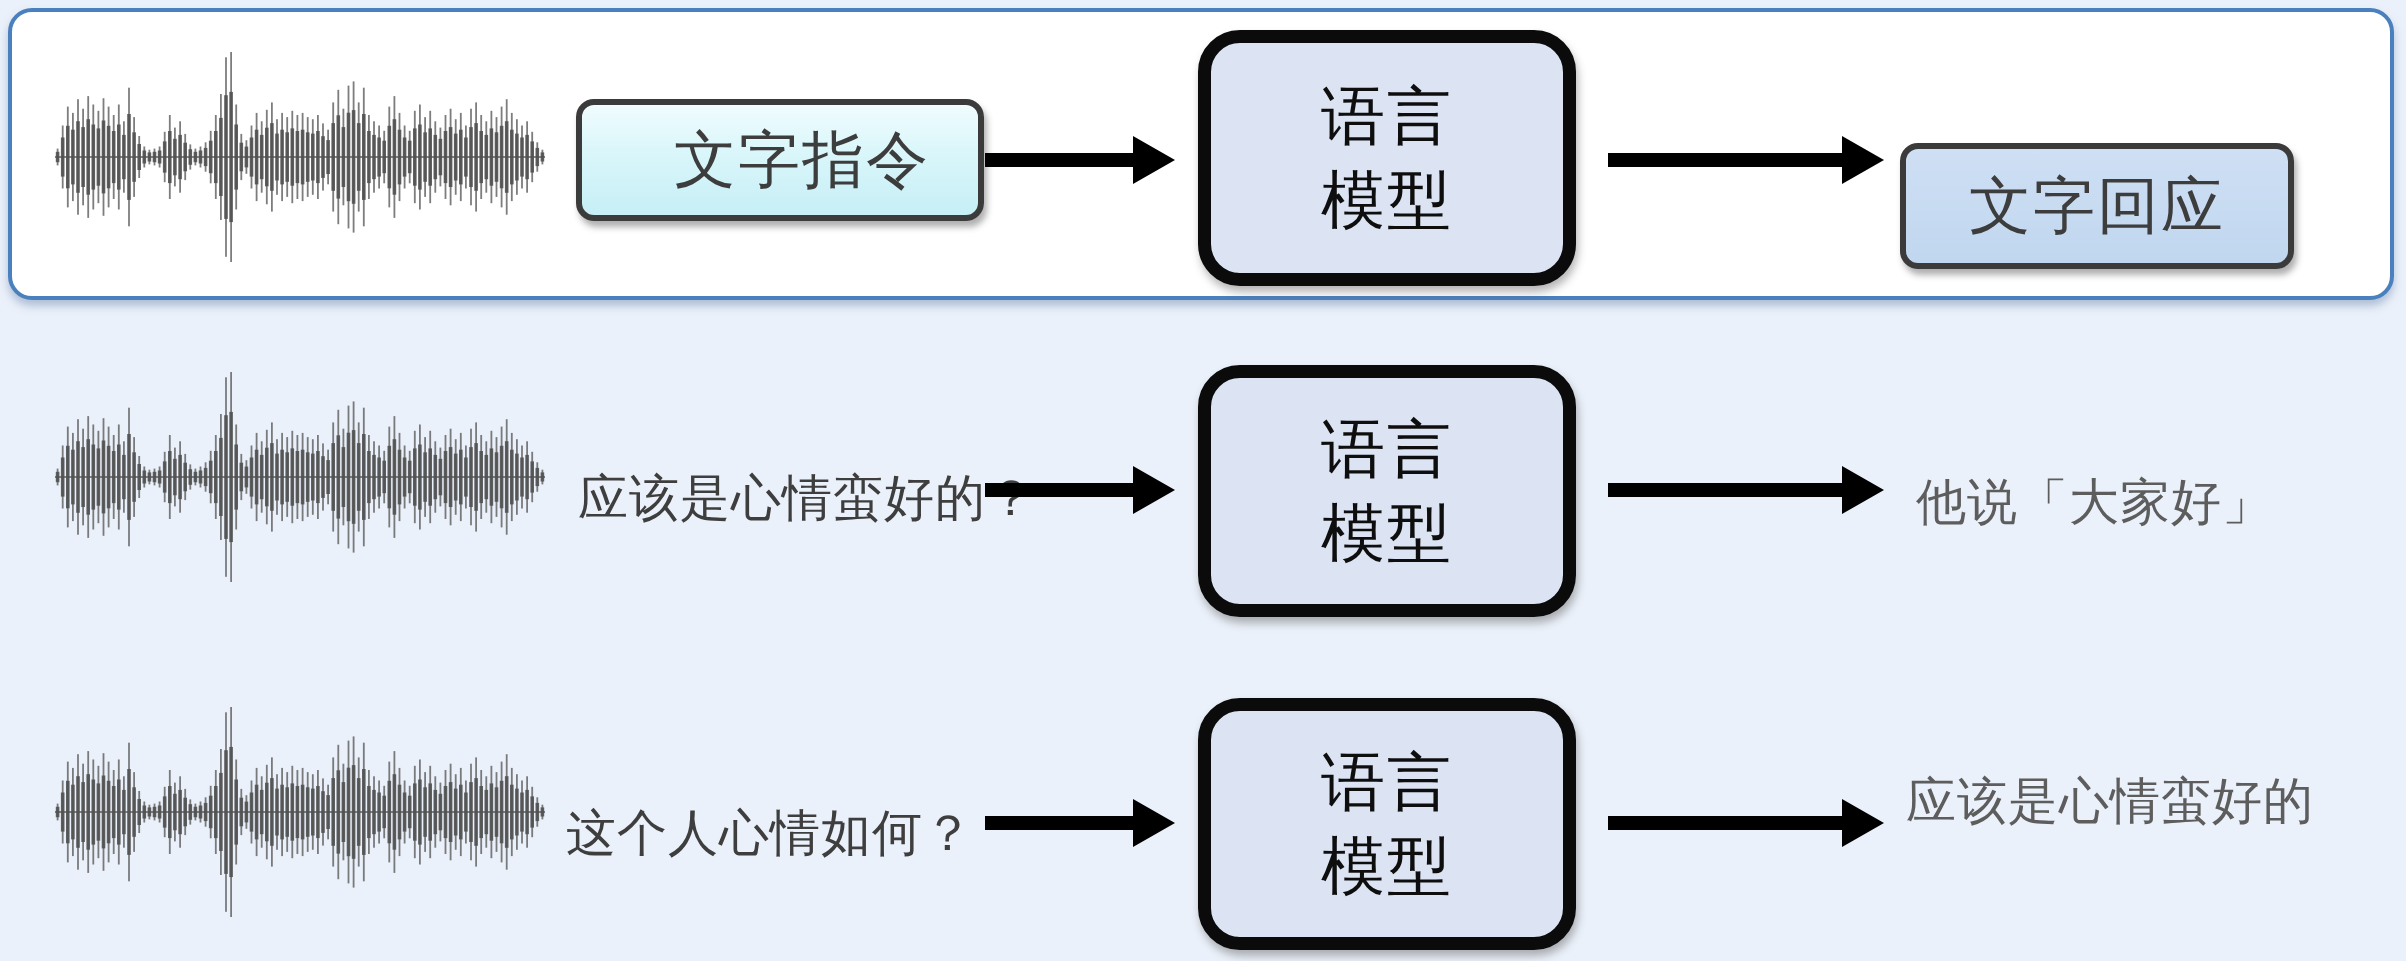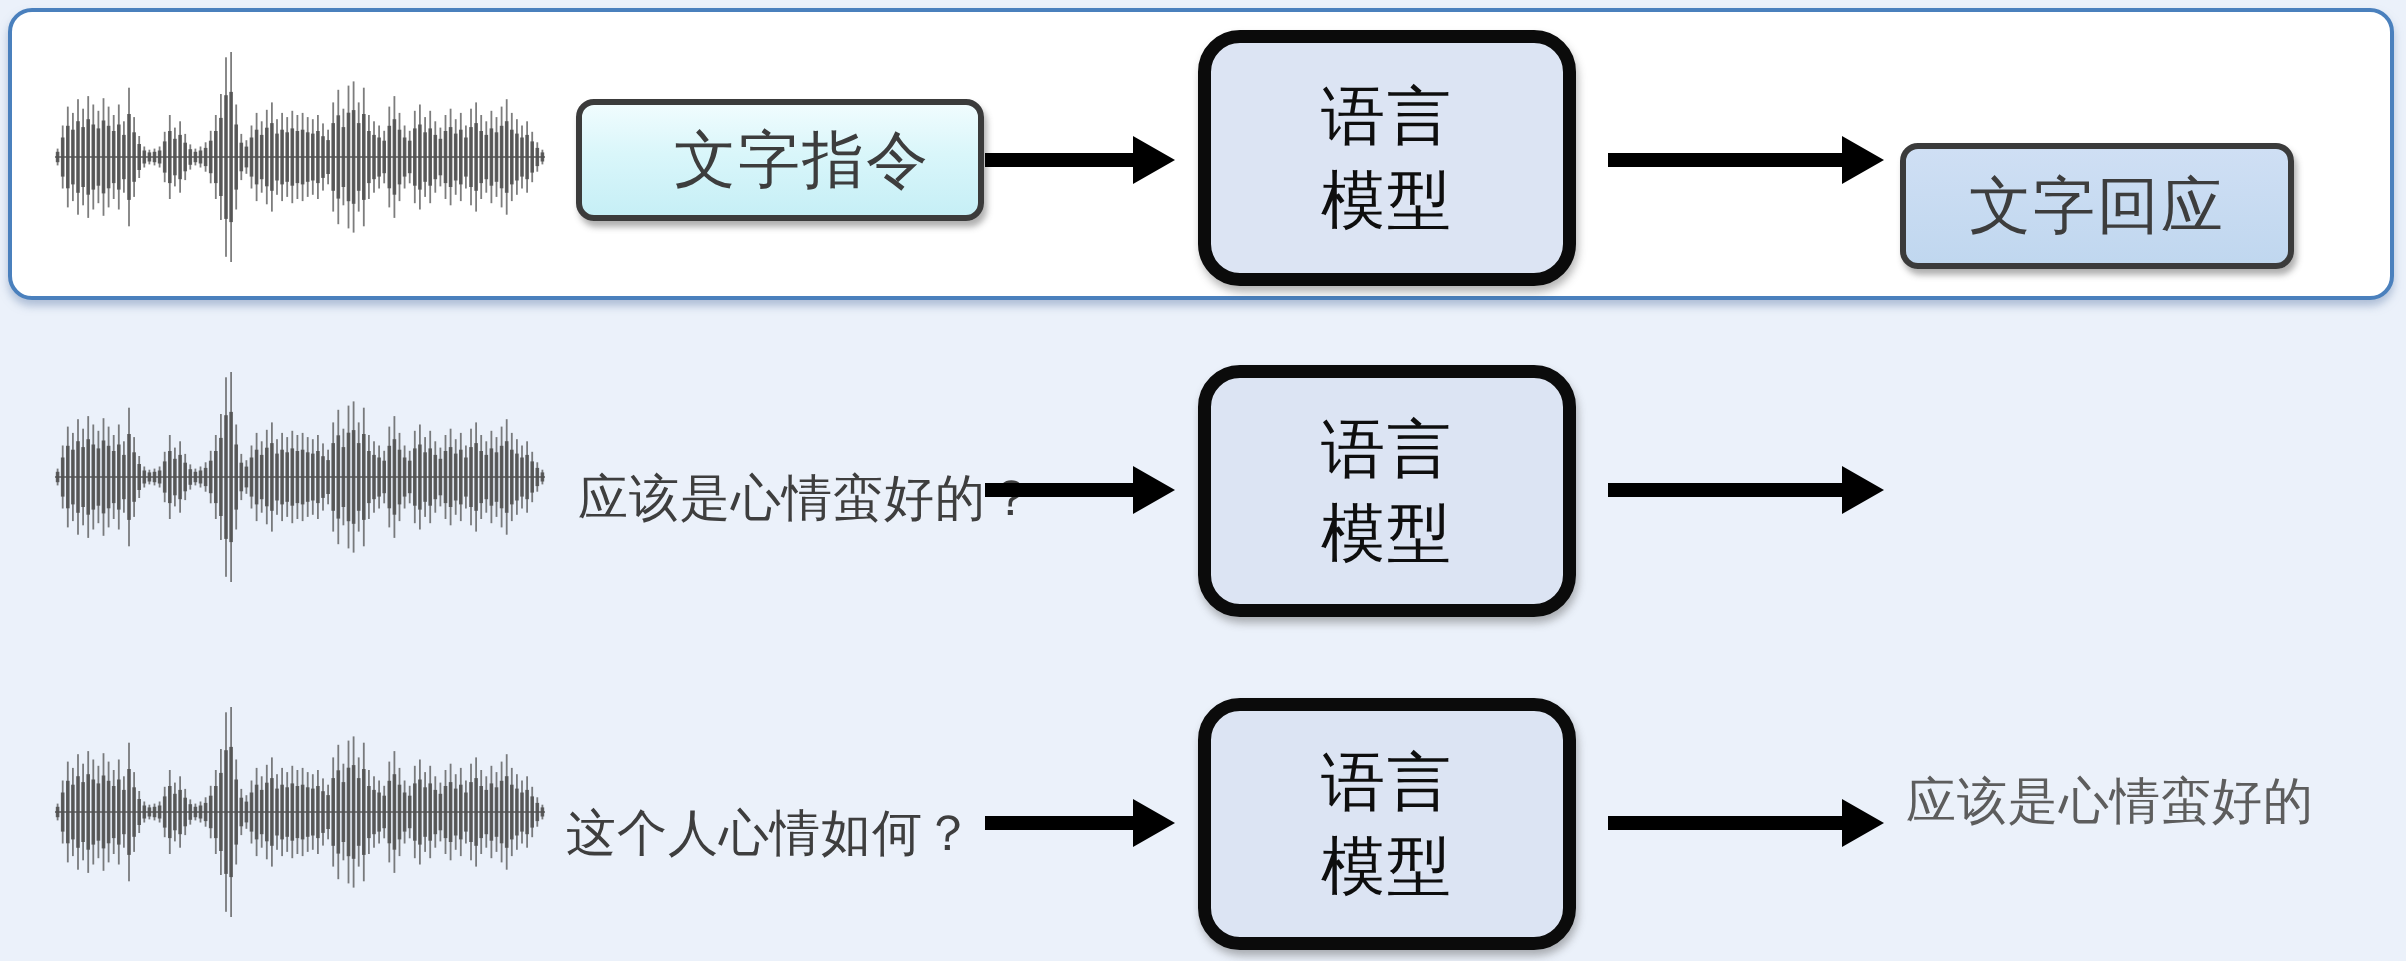--- a/index.html
+++ b/index.html
@@ -470,20 +470,21 @@
   <div class="lm-box" style="left:1198px;top:365px;height:252px;">
     <span class="lm-line">语言</span>
     <span class="lm-line">模型</span>
   </div>
 
   <div class="arrow" style="left:1608px;top:466px;width:276px;">
     <div class="shaft"></div>
     <div class="head"></div>
   </div>
 
+  <div class="a-text" style="left:1916px;top:469px;">他说「大家好」</div>
 
   <svg class="waveform" style="left:55px;top:707px;" viewBox="0 0 490 210">
       <rect x="0" y="104" width="490" height="2" fill="#515151" opacity="0.7"></rect>
       <rect x="0.8" y="99.8" width="3.6" height="10.4" fill="#515151" opacity="0.9"></rect>
       <rect x="1.7" y="96.6" width="1.8" height="16.8" fill="#515151" opacity="0.75"></rect>
       <rect x="5.9" y="85.5" width="3.6" height="39.1" fill="#515151" opacity="0.9"></rect>
       <rect x="6.8" y="73.5" width="1.8" height="63.0" fill="#515151" opacity="0.75"></rect>
       <rect x="11.0" y="73.8" width="3.6" height="62.5" fill="#515151" opacity="0.9"></rect>
       <rect x="11.9" y="54.6" width="1.8" height="100.8" fill="#515151" opacity="0.75"></rect>
       <rect x="16.1" y="77.7" width="3.6" height="54.7" fill="#515151" opacity="0.9"></rect>

